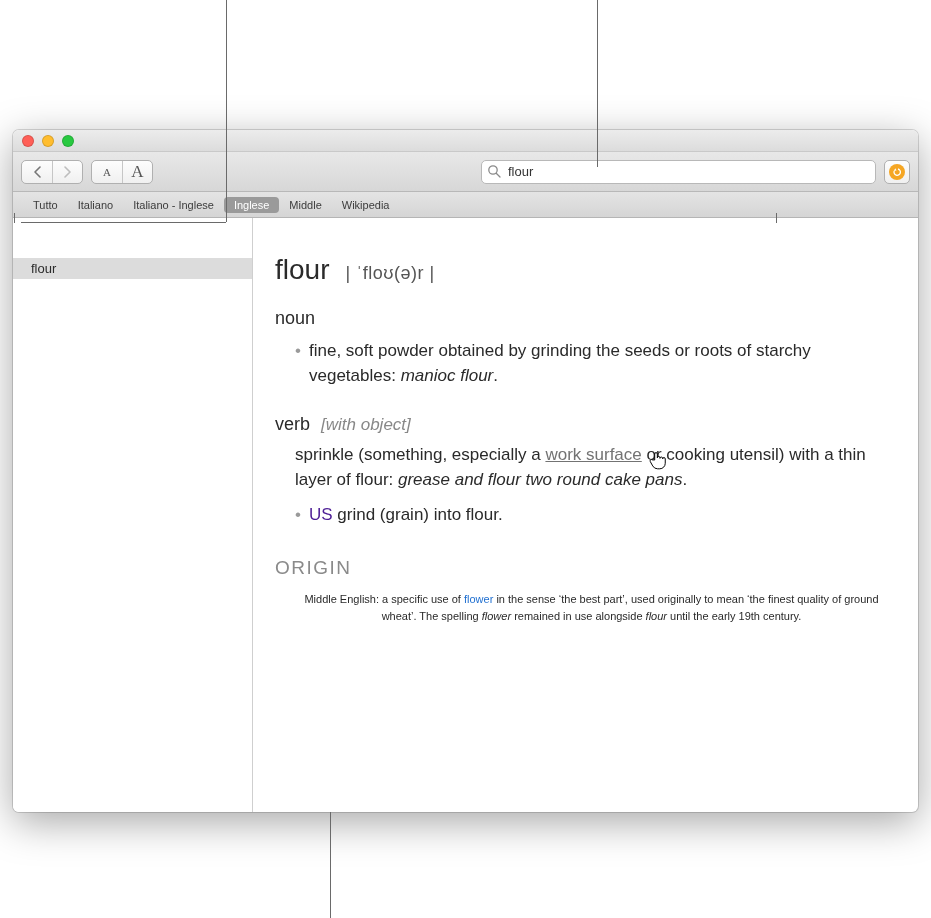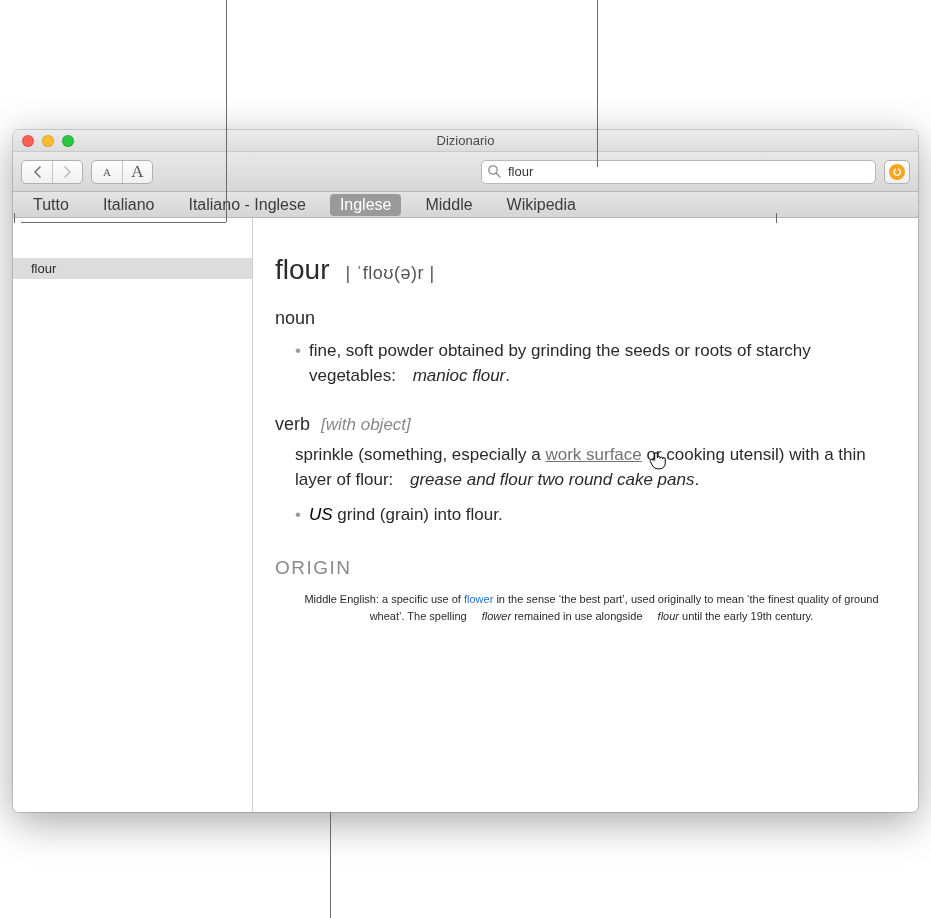--- a/index.html
+++ b/index.html
@@ -119,22 +119,21 @@
     display:flex; align-items:center; justify-content:center;
     color:#fff; font-size:11px;
   }
   .sourcebar {
     height: 26px;
     background: linear-gradient(#e4e4e4, #d5d5d5);
     border-bottom: 1px solid #b5b5b5;
     display: flex;
     align-items: center;
     padding: 0 10px;
-    gap: 14px;
-    font-size: 16px;
+    font-size: 11px;
     color: #3c3c3c;
   }
   .src-tab {
     padding: 2px 10px;
     border-radius: 4px;
     cursor: default;
   }
   .src-tab.active {
     background: #9a9a9a;
     color: #fff;
@@ -169,22 +168,22 @@
   .headline { display:flex; align-items: baseline; gap: 16px; margin-bottom: 22px;}
   .pron { font-size: 18px; color: #555; letter-spacing: 0.5px;}
   .pos { font-size: 18px; margin-top: 6px; }
   .pos-extra { font-style: italic; color: #888; font-size: 17px; margin-left: 6px;}
   .sense-block { padding-left: 20px; margin-top: 8px; font-size: 17px; line-height: 1.45; }
   .subsense { padding-left: 14px; position: relative; margin-top: 10px;}
   .subsense::before {
     content: "•";
     position: absolute; left: 0; color: #9a9a9a;
   }
-  .ex-italic { font-style: italic; margin-left: 12px; }
-  .region { font-style: italic; color: #000000; }
+  .ex-italic { font-style: italic; }
+  .region { color: #4c1d95; }
   .xref { color: #737373; text-decoration: underline; cursor: pointer; }
   .xref2 { color: #1f6fd0; }
   .origin-h {
     margin-top: 30px;
     font-size: 19px;
     letter-spacing: 1.5px;
     color: #8a8a8a;
   }
   .origin-body {
     padding-left: 20px; margin-top: 12px; font-size: 11px; line-height: 1.5; text-align: center;
@@ -207,21 +206,20 @@
 <div class="callout-line" style="left:776px; top:213px; width:1px; height:10px;"></div>
 
 <div class="window">
 
   <div class="titlebar">
     <div class="traffic">
       <div class="tl-btn tl-close"></div>
       <div class="tl-btn tl-min"></div>
       <div class="tl-btn tl-zoom"></div>
     </div>
-    <div class="win-title">Dizionario</div>
   </div>
 
   <div class="toolbar">
     <div class="seg">
       <button>
         <svg width="9" height="12" viewBox="0 0 9 12">
             <path d="M7 1 L2 6 L7 11" stroke="#777" stroke-width="1.6" fill="none" stroke-linecap="round" stroke-linejoin="round"></path>
           </svg>
       </button>
       <button>

